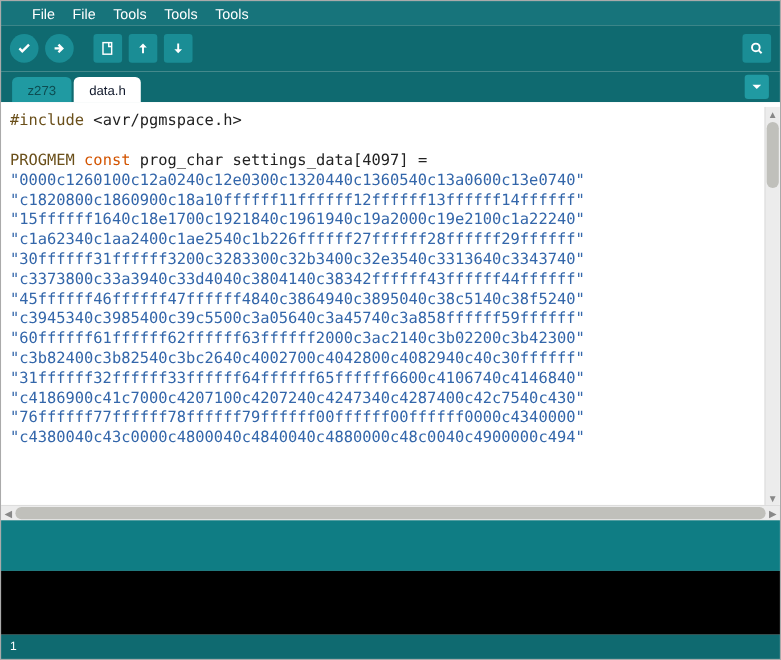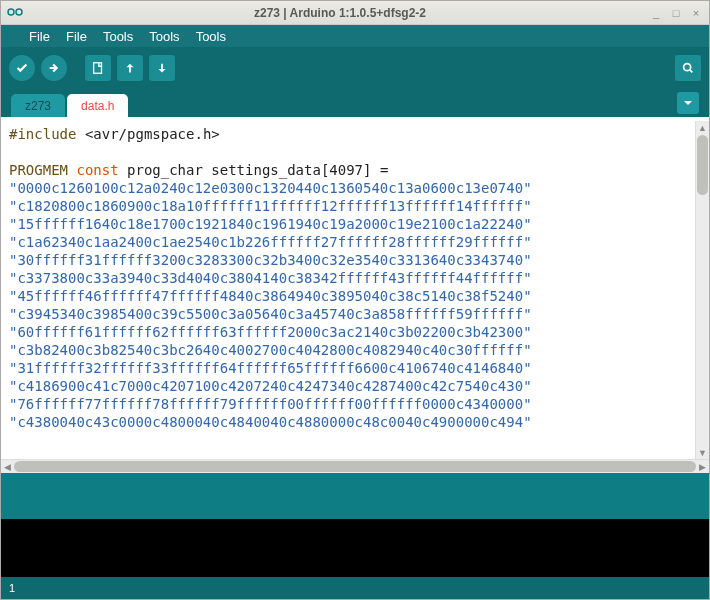--- a/index.html
+++ b/index.html
@@ -19,21 +19,21 @@
 .toolbar { height: 42px; background: #0f6a70; display: flex; align-items: center; padding: 0 8px; gap: 6px; }
 .tool-btn { width: 26px; height: 26px; border-radius: 13px; background: #1a8d95; display: flex; align-items: center; justify-content: center; cursor: pointer; }
 .tool-btn svg { width: 14px; height: 14px; fill: #fff; }
 .tool-sq { width: 26px; height: 26px; border-radius: 3px; background: #1a8d95; display: flex; align-items: center; justify-content: center; cursor: pointer; }
 .tool-sq svg { width: 14px; height: 14px; fill: #fff; }
 .toolbar .spacer { flex: 1; }
 
 .tabbar { height: 28px; background: #0f6a70; display: flex; align-items: flex-end; padding: 0 10px; gap: 2px; }
 .tab { padding: 5px 14px 4px; font-size: 12px; border-radius: 5px 5px 0 0; cursor: pointer; margin-top: 48px; }
 .tab.inactive { background: #209aa2; color: #0d4d52; }
-.tab.active { background: #fff; color: #ef4444; }
+.tab.active { background: #fff; color: #0f172a; }
 .tabbar .spacer { flex: 1; }
 .tab-drop { width: 22px; height: 22px; background: #209aa2; border-radius: 3px; display: flex; align-items: center; justify-content: center; cursor: pointer; margin-bottom: 3px; }
 .tab-drop svg { width: 10px; height: 10px; fill: #fff; }
 
 .editor-wrap { flex: 1; display: flex; background: #fff; border-top: 4px solid #fff; position: relative; overflow: hidden; }
 .editor { flex: 1; padding: 4px 8px; font-family: "DejaVu Sans Mono", Menlo, Consolas, monospace; font-size: 14px; line-height: 18px; white-space: pre; overflow: hidden; color: #222; }
 .kw-pre { color: #6a4f1a; }
 .kw-const { color: #d35400; }
 .str { color: #3366aa; }
 .vscroll { width: 14px; background: #ececec; border-left: 1px solid #ddd; position: relative; }
@@ -50,36 +50,20 @@
 .console { height: 58px; background: #000; }
 .footer { height: 22px; background: #0f6a70; color: #fff; font-size: 11px; display: flex; align-items: center; padding: 0 8px; }
 .footer .col { }
 .footer .spacer { flex: 1; }
 </style>
 </head>
 <body>
 
 <div class="window">
 
-  <div class="titlebar">
-    <span class="app-icon">
-      <svg viewBox="0 0 32 16">
-          <g fill="none" stroke="#0f7d84" stroke-width="3">
-            <circle cx="8" cy="8" r="6"></circle>
-            <circle cx="24" cy="8" r="6"></circle>
-          </g>
-        </svg>
-    </span>
-    <span class="title">z273 | Arduino 1:1.0.5+dfsg2-2</span>
-    <div class="win-controls">
-      <span class="win-btn">_</span>
-      <span class="win-btn">□</span>
-      <span class="win-btn">×</span>
-    </div>
-  </div>
 
   <div class="menubar">
     <span class="menu-item">File</span>
     <span class="menu-item">File</span>
     <span class="menu-item">Tools</span>
     <span class="menu-item">Tools</span>
     <span class="menu-item">Tools</span>
   </div>
 
   <div class="toolbar">

